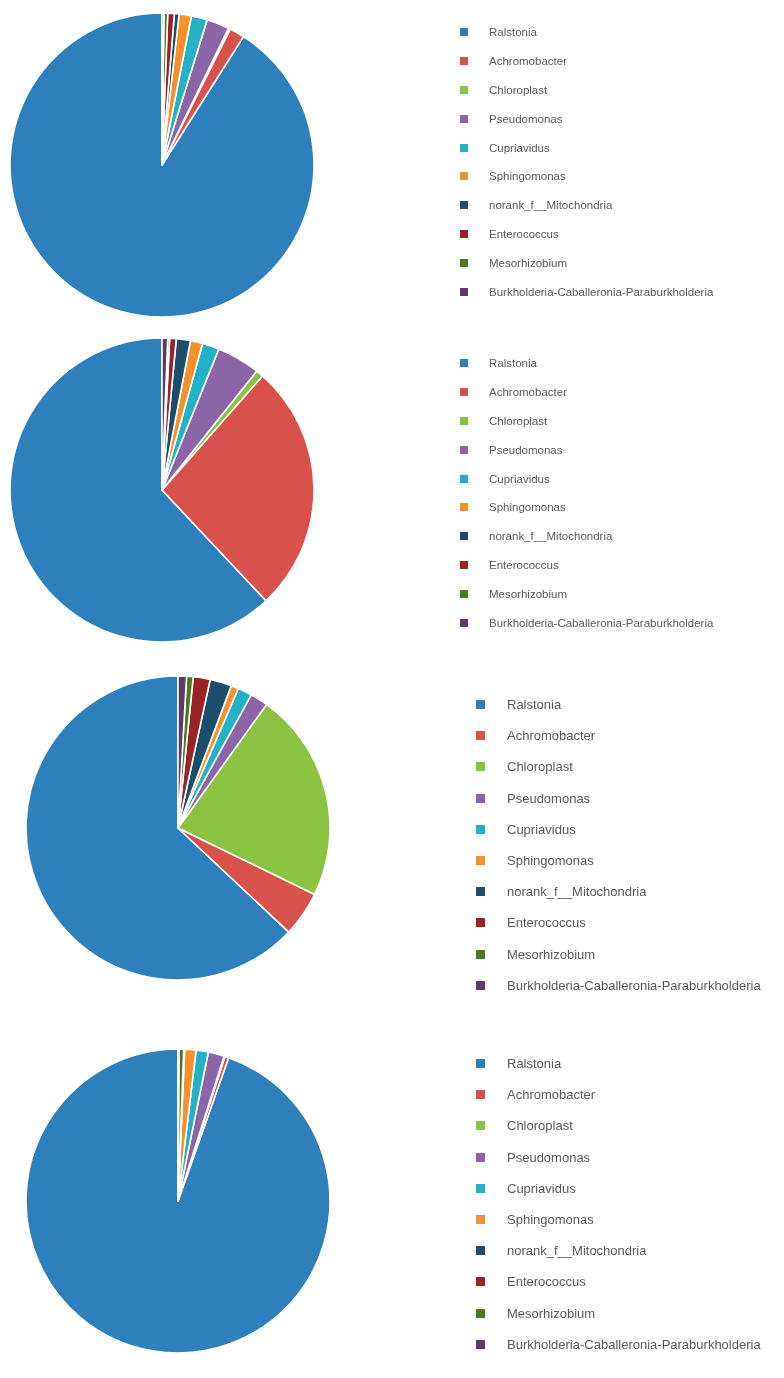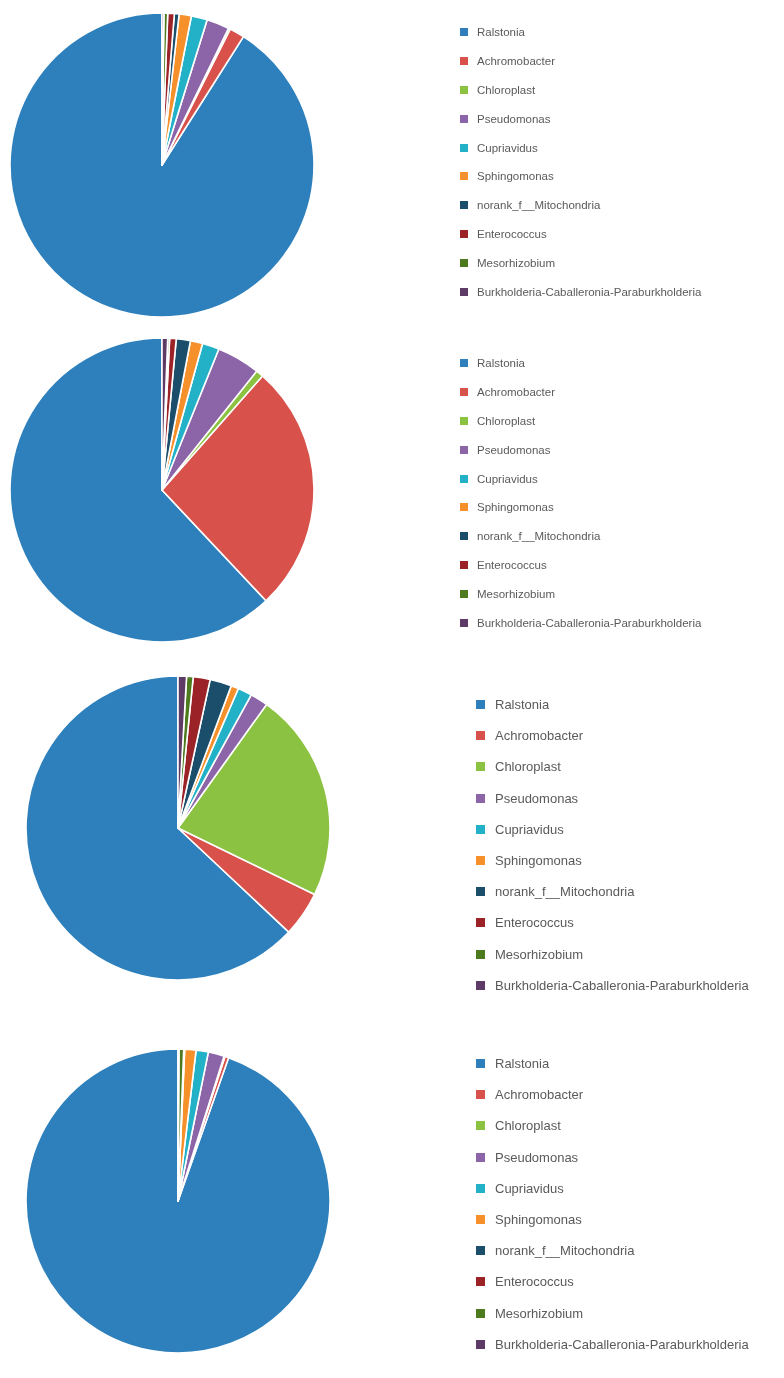--- a/index.html
+++ b/index.html
@@ -6,21 +6,21 @@
   body{
     width:784px;height:1378px;position:relative;overflow:hidden;
     font-family:"Liberation Sans","DejaVu Sans",sans-serif;
     color:#595959;
   }
   .pie-wrap{position:absolute;}
   .pie-svg{display:block;}
   .legend{position:absolute;}
   .legend-row{display:flex;align-items:center;}
   .swatch{display:inline-block;flex:0 0 auto;}
-  .legend-label{white-space:nowrap;color:#5a5a5a;}
+  .legend-label{white-space:nowrap;color:#5a5a5a;margin-left:12px;}
 
   
   .legend.sm .legend-row{height:28.8px;}
   .legend.sm .swatch{width:8px;height:8px;margin-right:9px;}
   .legend.sm .legend-label{font-size:11.5px;}
 
   
   .legend.lg .legend-row{height:31.2px;}
   .legend.lg .swatch{width:9px;height:9px;margin-right:10px;}
   .legend.lg .legend-label{font-size:13px;}

